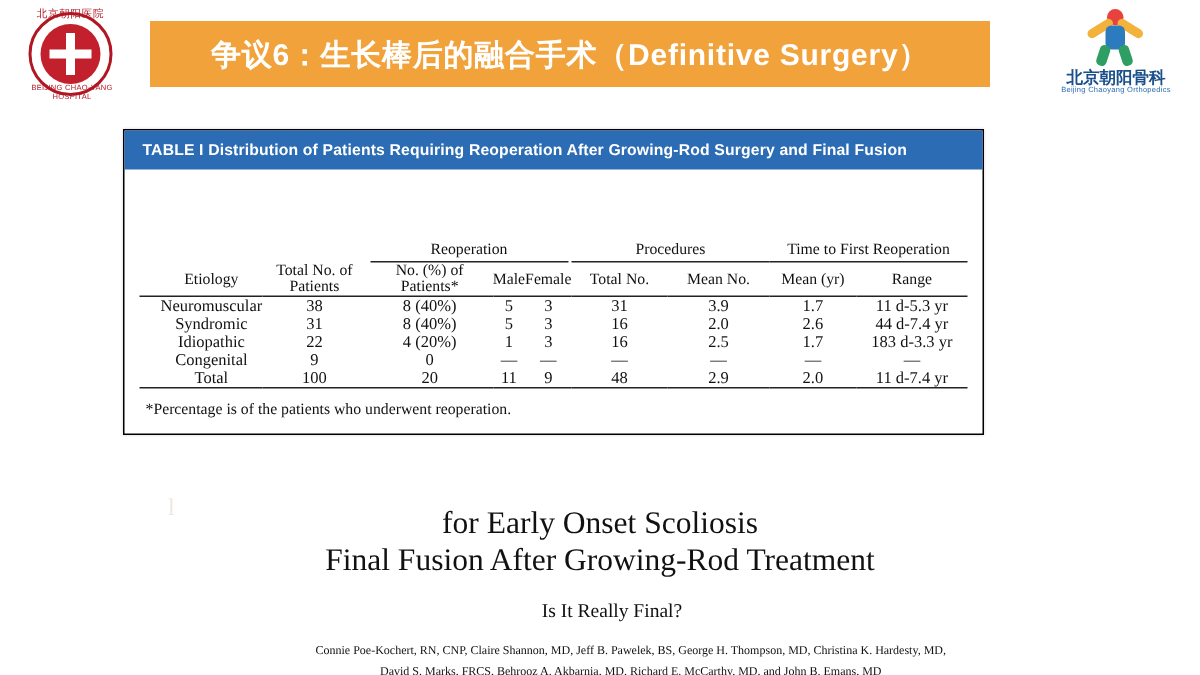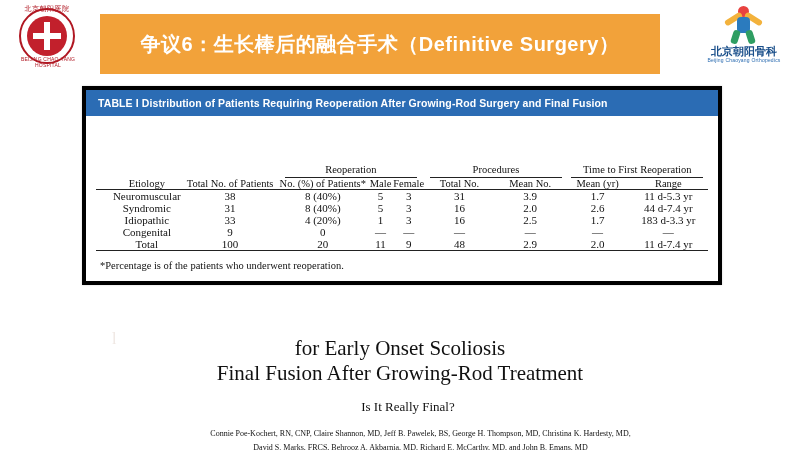--- a/index.html
+++ b/index.html
@@ -70,21 +70,21 @@
     width: 80px;
     text-align: center;
     font-size: 5px;
     color: #b01722;
     letter-spacing: .2px;
   }
 
   .title-bar {
     position: absolute;
     left: 100px; top: 14px;
-    width: 560px; height: 60px;
+    width: 560px; height: 44px;
     background: #F2A23A;
     display: flex;
     align-items: center;
     justify-content: center;
   }
   .title-bar span {
     color: #ffffff;
     font-size: 20px;
     font-weight: bold;
     letter-spacing: .5px;
@@ -163,23 +163,23 @@
     text-align: center;
     font-size: 5px;
     color: #2a6bb0;
     letter-spacing: .2px;
   }
 
   
   .figure {
     position: absolute;
     left: 82px; top: 86px;
-    width: 640px;
-    background: #ffffff;
-    border: 4px solid #000000;
+    width: 574px;
+    background: #ffffff;
+    border: 1px solid #000000;
     box-shadow: 0 0 2px rgba(0,0,0,.18);
     box-sizing: border-box;
   }
   .table-caption {
     background: #2B6CB4;
     color: #ffffff;
     font-size: 10.5px;
     font-weight: bold;
     padding: 7px 12px;
     letter-spacing: .1px;
@@ -338,21 +338,21 @@
         <td>8 (40%)</td>
         <td>5</td>
         <td>3</td>
         <td>16</td>
         <td>2.0</td>
         <td>2.6</td>
         <td>44 d-7.4 yr</td>
       </tr>
       <tr class="body-row">
         <td class="left">Idiopathic</td>
-        <td>33</td>
+        <td>22</td>
         <td>4 (20%)</td>
         <td>1</td>
         <td>3</td>
         <td>16</td>
         <td>2.5</td>
         <td>1.7</td>
         <td>183 d-3.3 yr</td>
       </tr>
       <tr class="body-row">
         <td class="left">Congenital</td>

